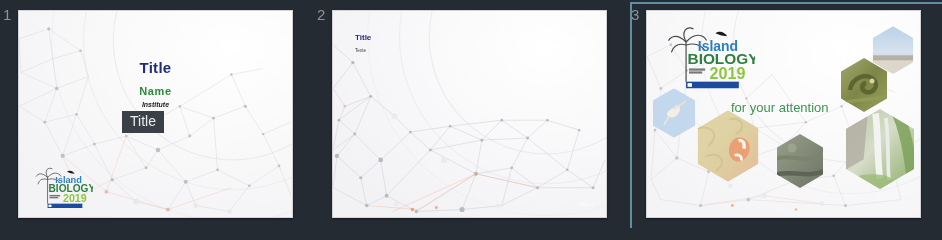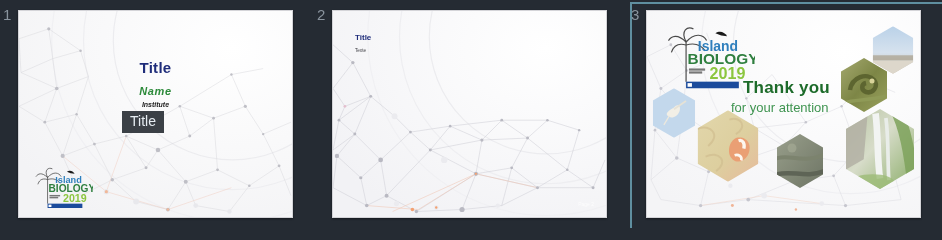--- a/index.html
+++ b/index.html
@@ -54,21 +54,20 @@
     position: absolute; left: 0; right: 0; top: 48px;
     text-align: center;
     font-size: 15px; font-weight: bold; color: #1f2d7a;
     letter-spacing: 0.3px;
   }
   .s1-name {
     position: absolute; left: 0; right: 0; top: 74px;
     text-align: center;
     font-size: 11px; font-weight: bold; color: #2c8a3a;
     letter-spacing: 0.6px;
-    font-style: italic;
   }
   .s1-inst {
     position: absolute; left: 0; right: 0; top: 90px;
     text-align: center;
     font-size: 7px; font-style: italic; font-weight: bold; color: #222;
   }
   .tooltip {
     position: absolute;
     left: 103px; top: 100px;
     background: #3b4046;
@@ -529,18 +528,17 @@
         <path d="M66 14 C72 10, 78 12, 82 18 L74 17 Z" fill="#1a1a1a"></path>
         <text x="42" y="38" font-family="Liberation Sans, sans-serif" font-size="19" font-weight="bold" fill="#2f7fbd">Island</text>
         <text x="28" y="56" font-family="Liberation Sans, sans-serif" font-size="21" font-weight="bold" fill="#2f7f3f">BIOLOGY</text>
         <text x="58" y="76" font-family="Liberation Sans, sans-serif" font-size="22" font-weight="bold" fill="#8cc63f">2019</text>
         <rect x="30" y="62" width="22" height="3" fill="#777"></rect>
         <rect x="30" y="66" width="18" height="3" fill="#777"></rect>
         <rect x="26" y="80" width="72" height="9" fill="#1b4b9c"></rect>
         <rect x="28" y="82" width="6" height="5" fill="#ffffff"></rect>
       </svg>
 
-      <div class="s3-thanks">Thank you</div>
       <div class="s3-sub">for your attention</div>
     </div>
   </div>
 
 </div>
 
 </body></html>

